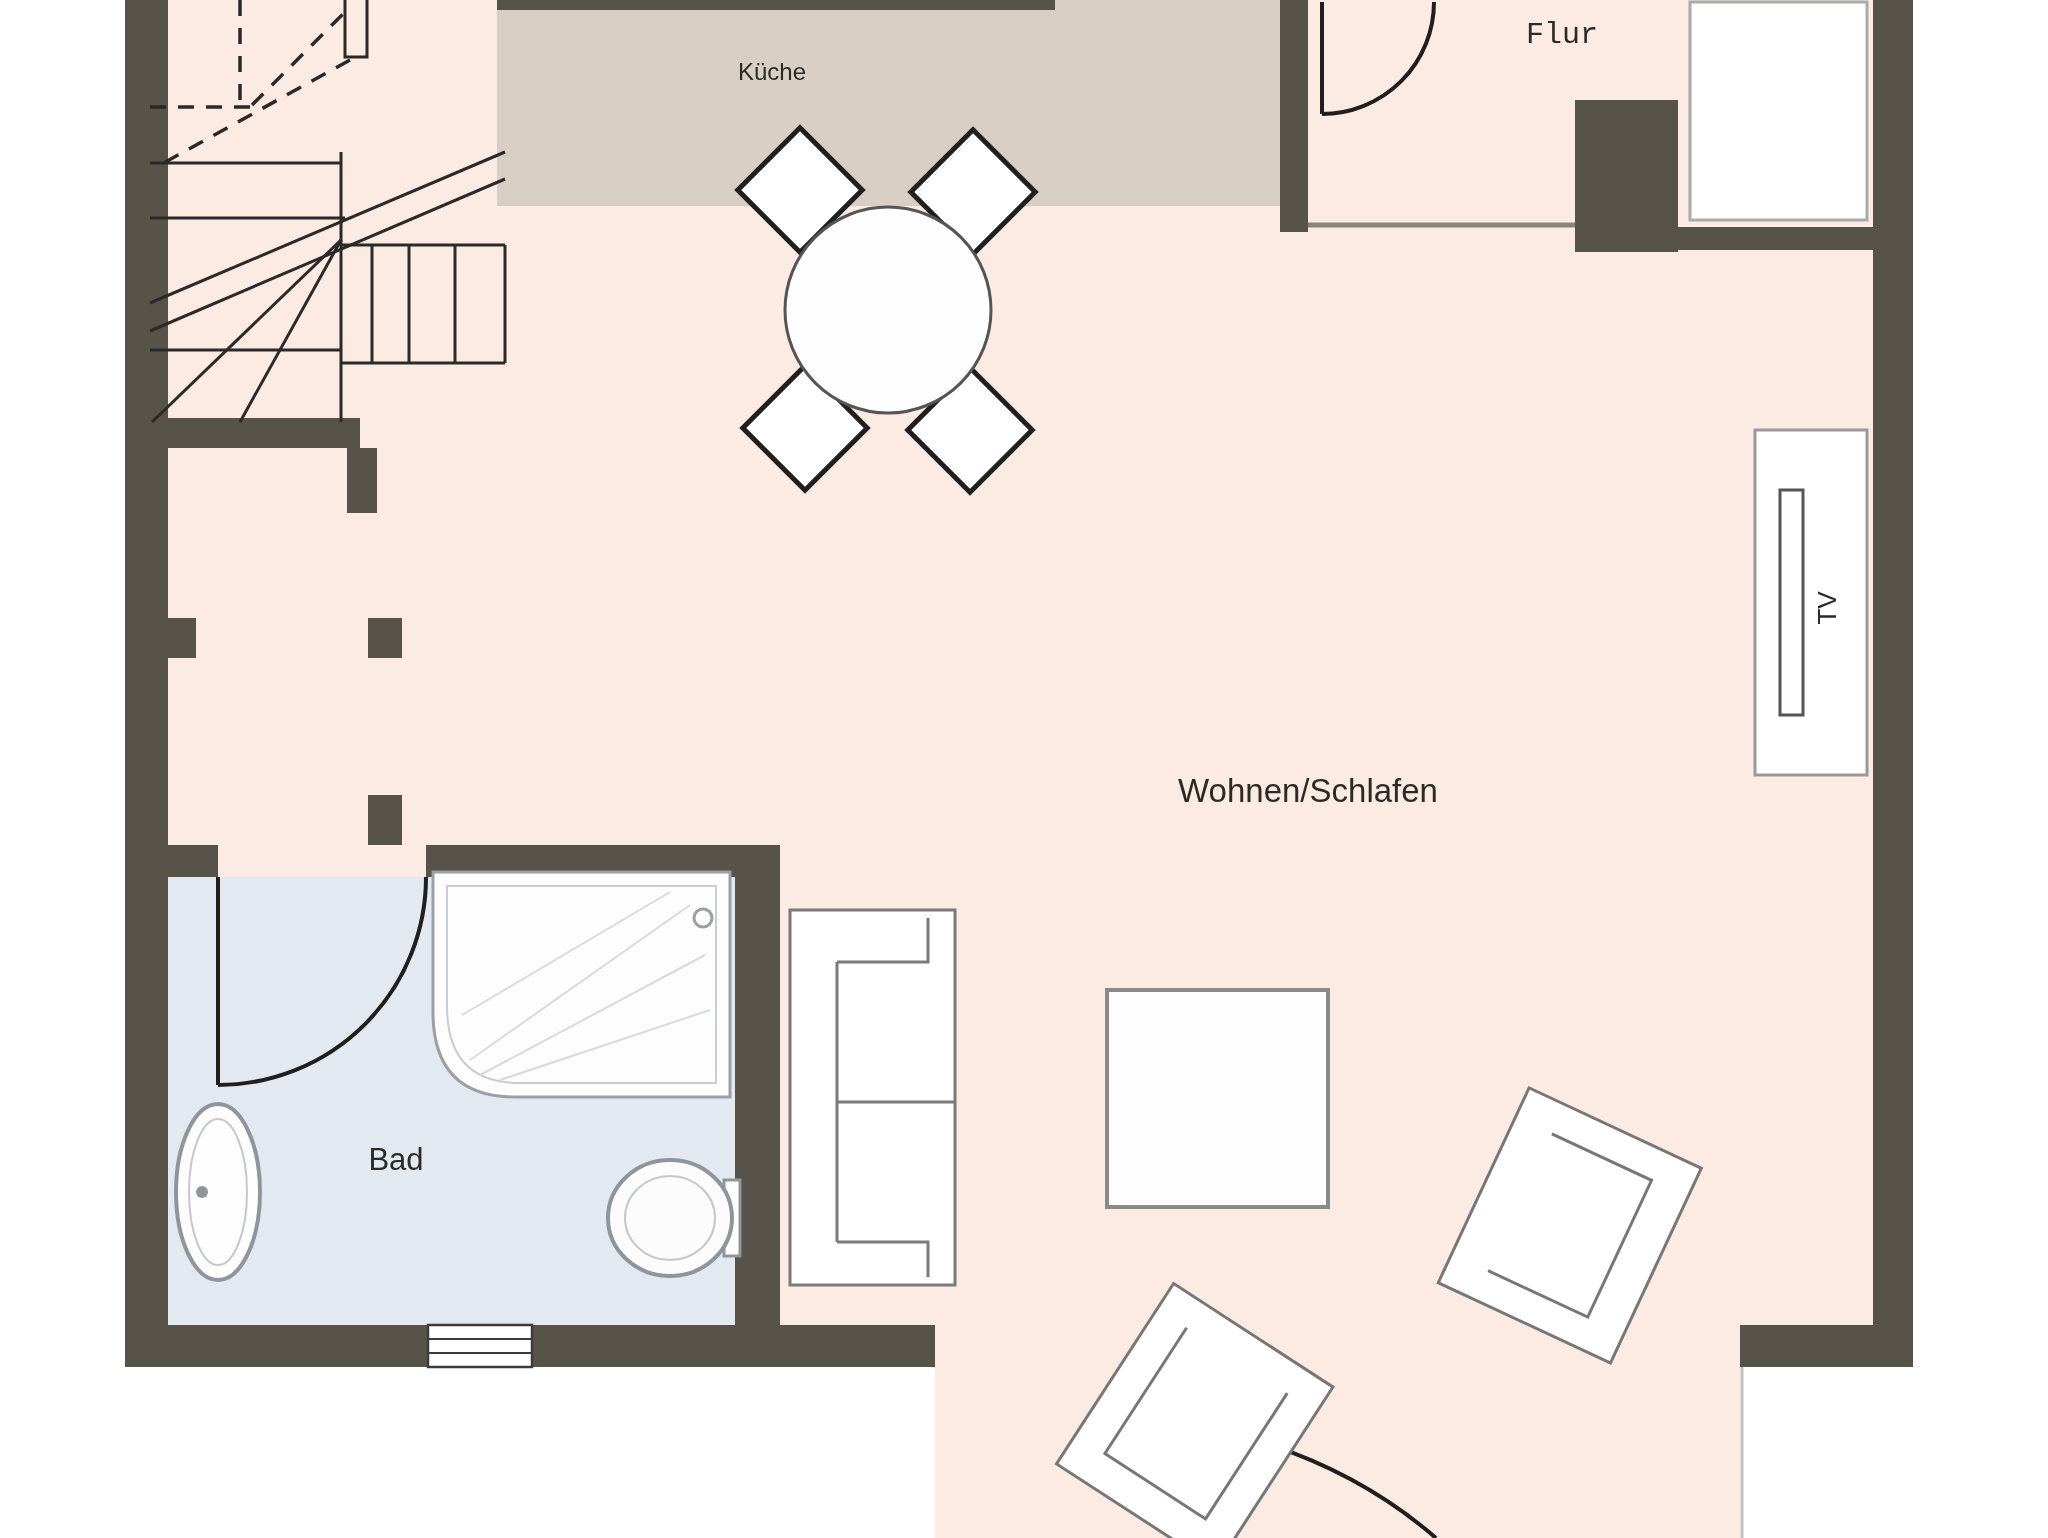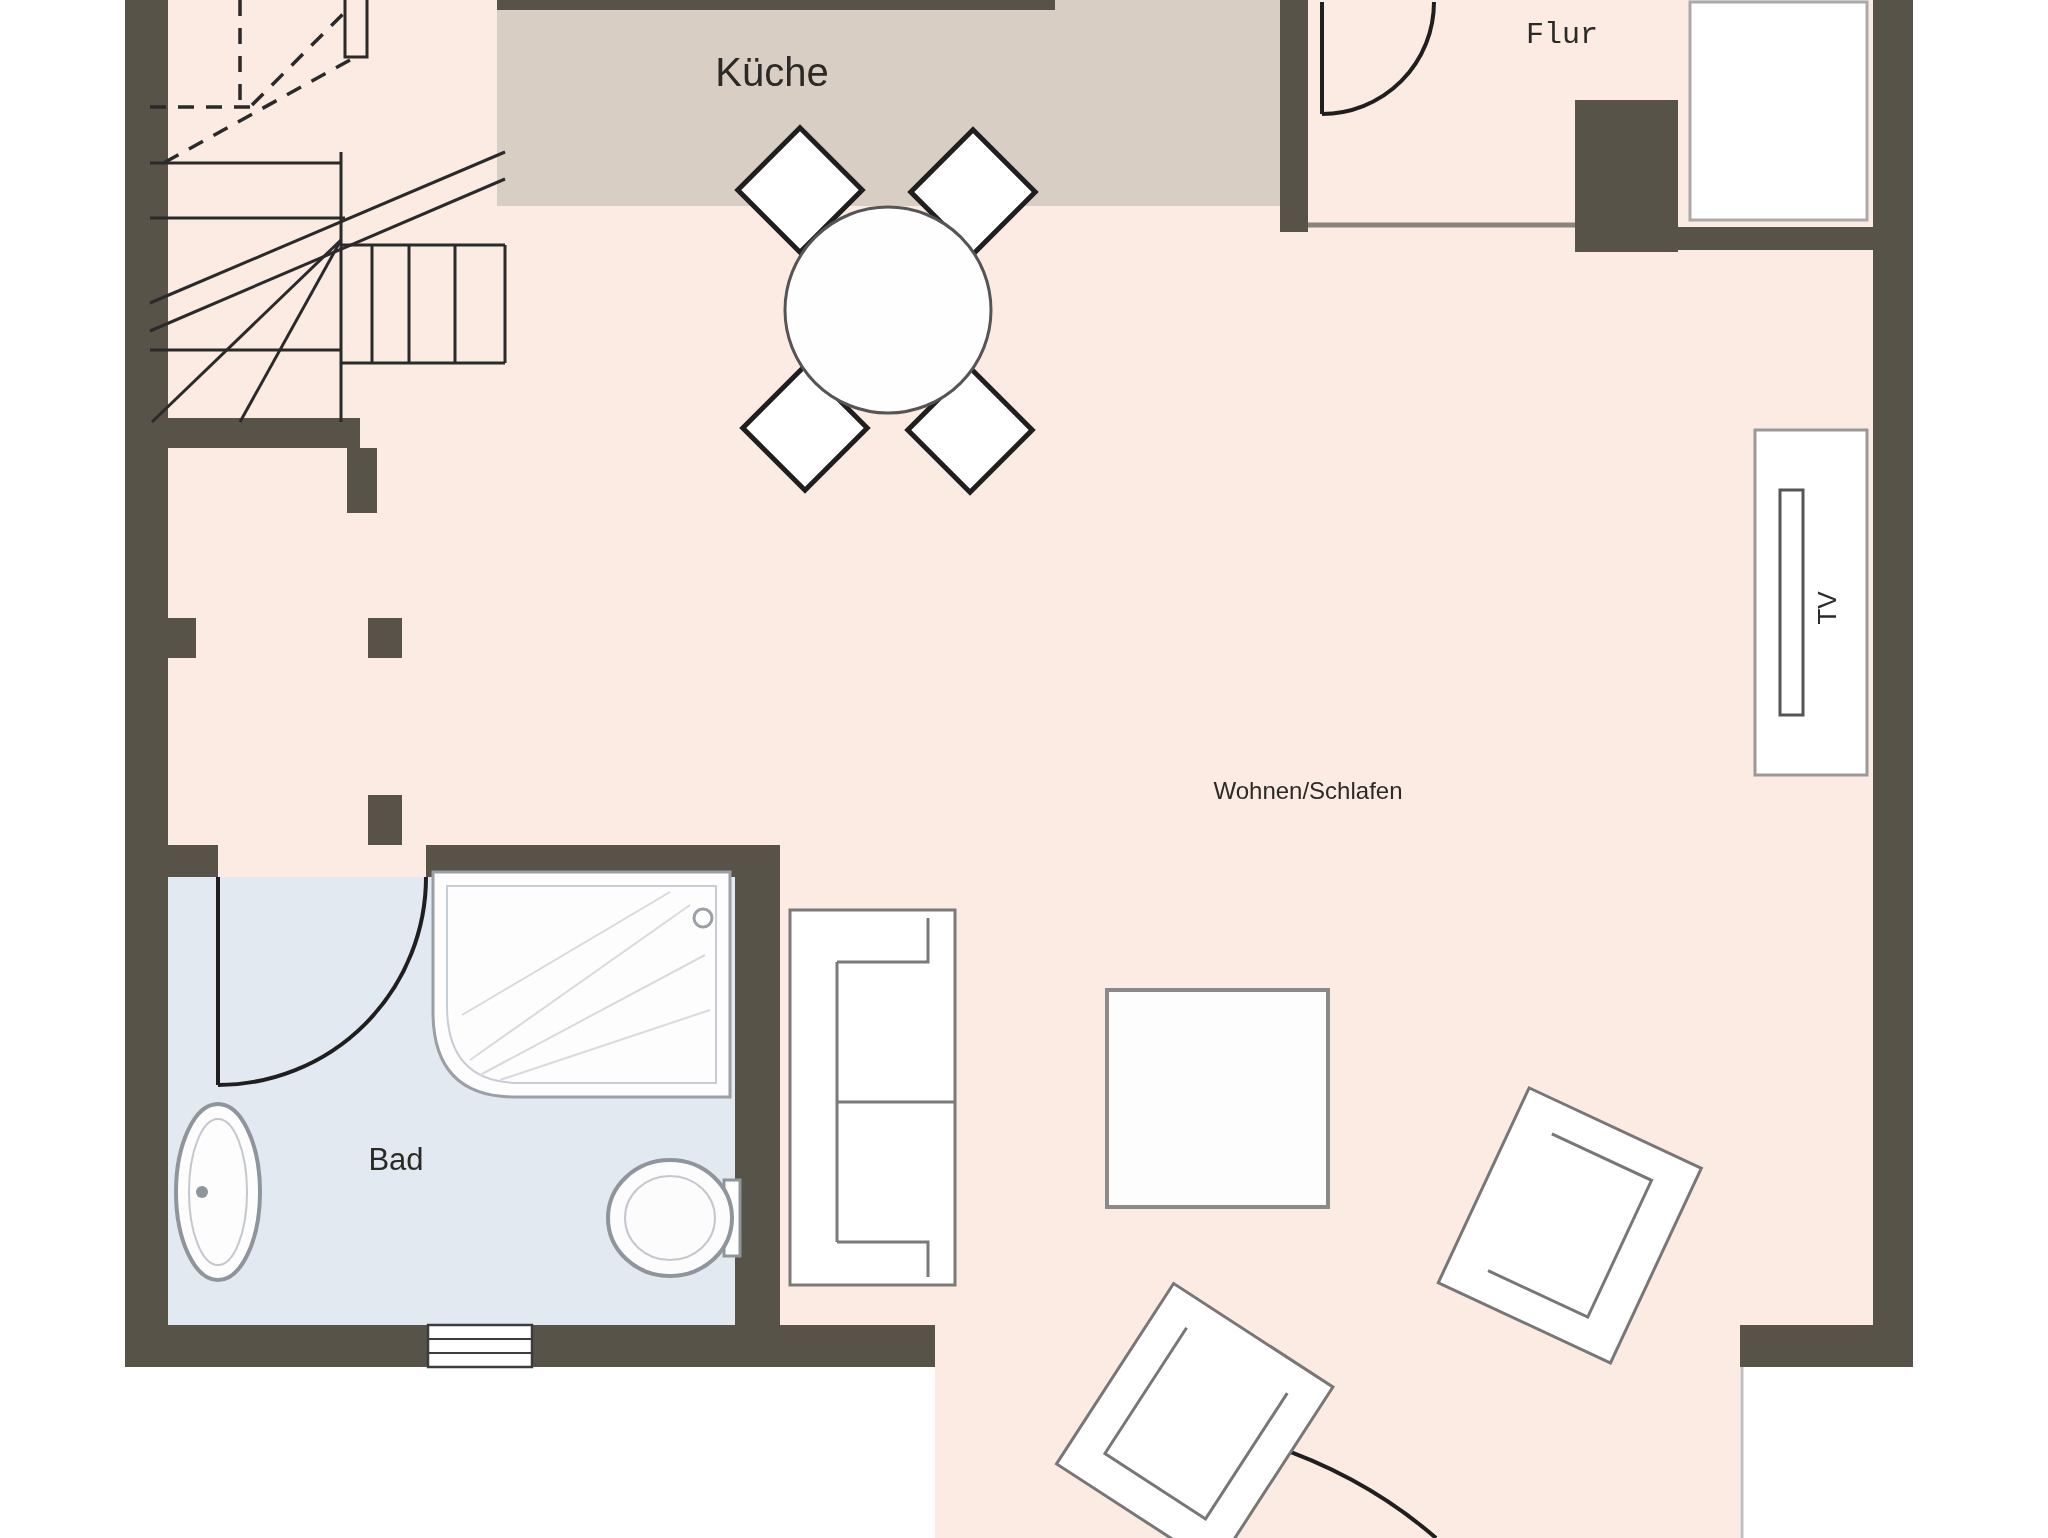--- a/index.html
+++ b/index.html
@@ -1,23 +1,23 @@
 <!DOCTYPE html>
 <html><head>
 <meta charset="utf-8">
 <style>
   html,body{margin:0;padding:0;background:#ffffff;}
   #stage{position:relative;width:2048px;height:1538px;background:#ffffff;overflow:hidden;
          font-family:"Liberation Sans", sans-serif;}
   #plan-svg{position:absolute;left:0;top:0;}
   .room-label{position:absolute;transform:translate(-50%,-50%);color:#2b2a27;
               font-family:"Liberation Sans", sans-serif;white-space:nowrap;}
-  .lbl-kitchen{left:772px;top:72px;font-size:40px;}
+  .lbl-kitchen{left:772px;top:72px;font-size:24px;}
   .lbl-flur{left:1562px;top:35px;font-size:30px;font-family:Liberation Mono, monospace;}
-  .lbl-living{left:1308px;top:791px;font-size:24px;}
+  .lbl-living{left:1308px;top:791px;font-size:33px;}
   .lbl-bad{left:396px;top:1160px;font-size:31px;}
   .lbl-tv{left:1827px;top:608px;font-size:26px;transform:translate(-50%,-50%) rotate(-90deg);}
 </style>
 </head>
 <body>
 
 <div id="stage">
 
   <svg id="plan-svg" width="2048" height="1538" viewBox="0 0 2048 1538">
 

